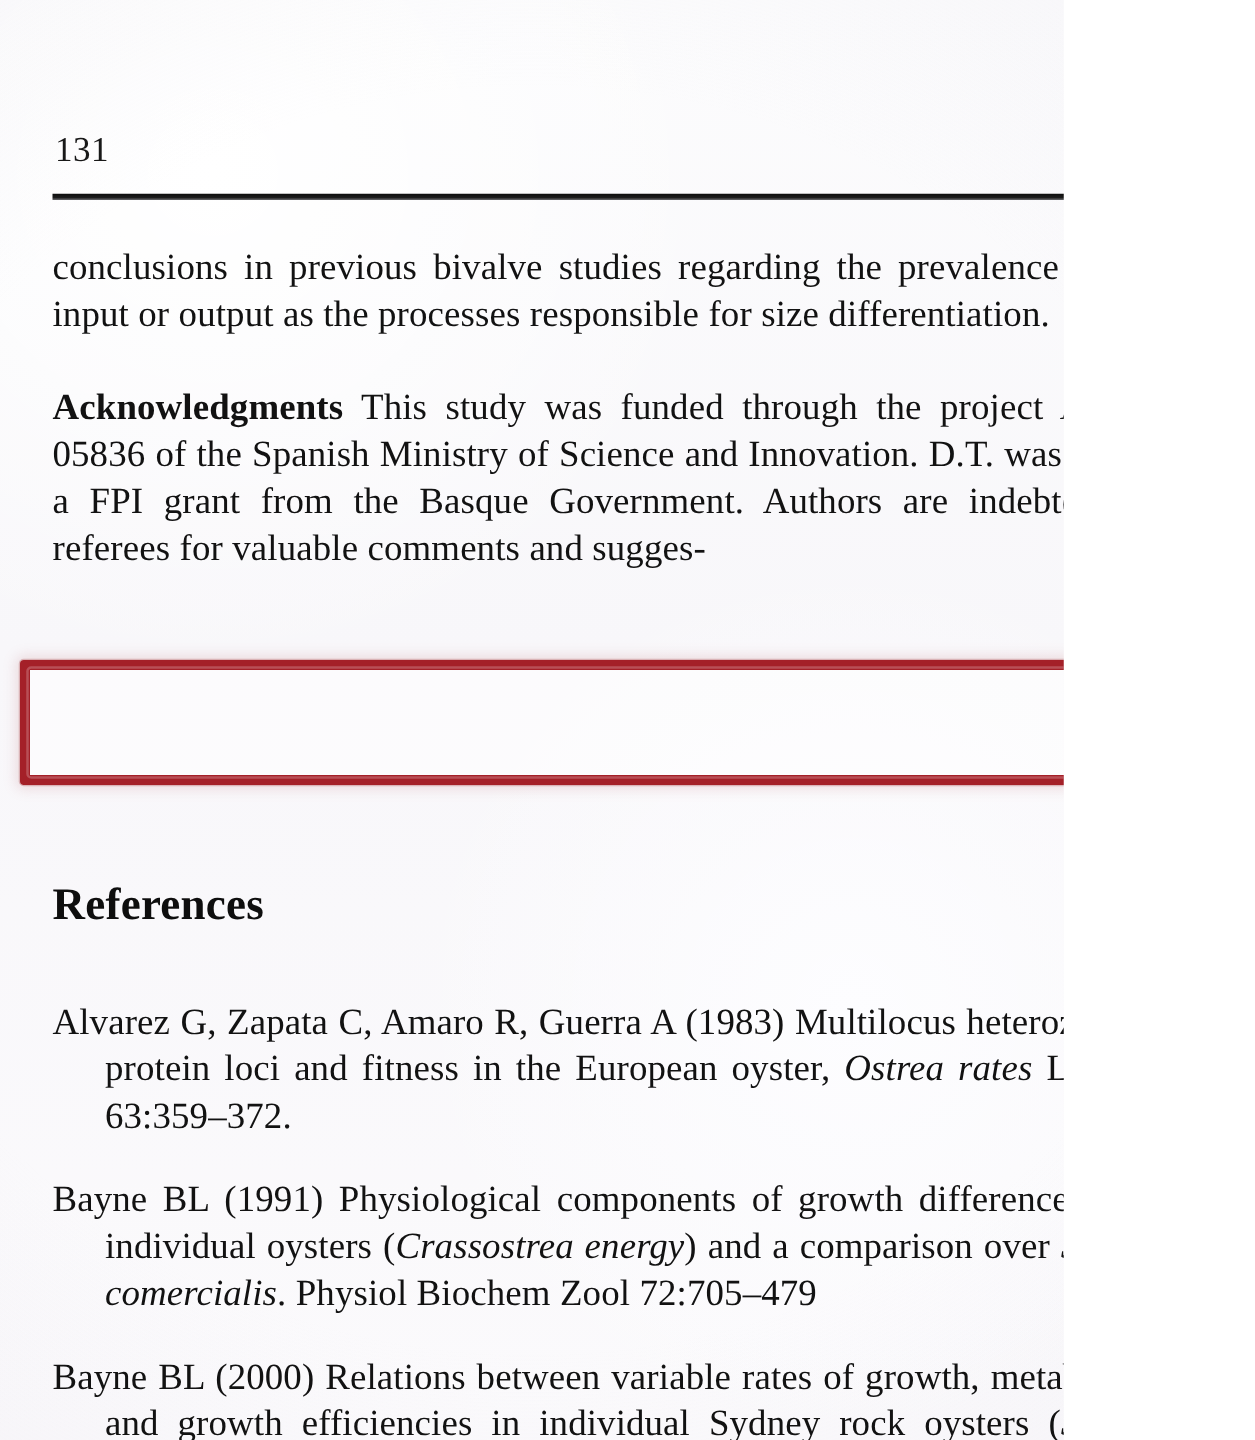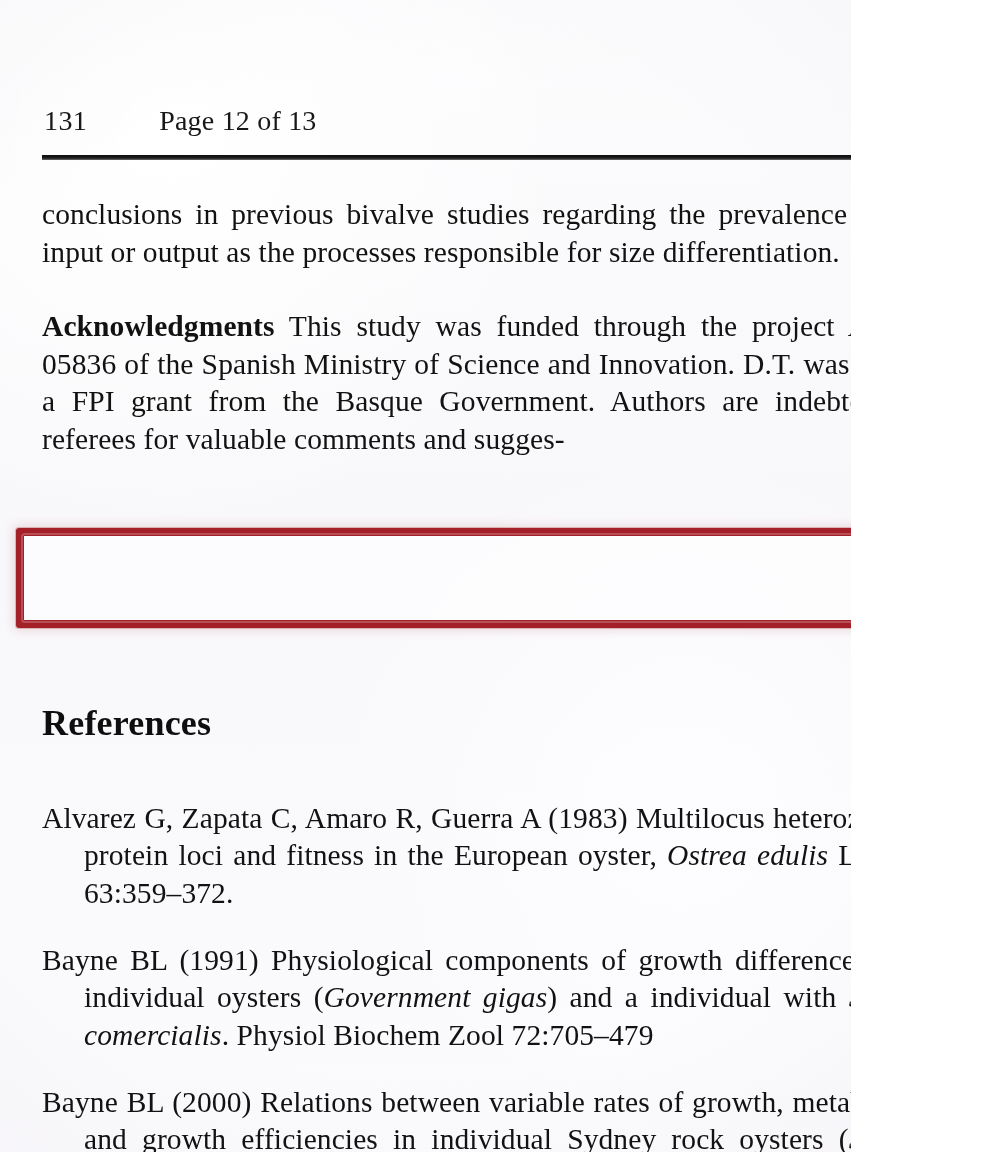--- a/index.html
+++ b/index.html
@@ -197,41 +197,40 @@
 </style>
 </head>
 <body>
 
 <div id="page">
 
   <div id="paper-grain"></div>
 
   <div id="running-head">
     <span class="rh-folio">131</span>
-    <span class="rh-pageinfo">Page 12 of 13</span>
   </div>
   <div id="head-rule"></div>
 
   <div id="column">
 
     <p class="body" id="para-conclusions">conclusions in previous bivalve studies regarding the prevalence of energy input or output as the processes responsible for size differentiation.</p>
 
     <p class="body" id="para-ack">
       <span class="ack-lead">Acknowledgments</span><span> This study was funded through the project AGL2009-05836 of the Spanish Ministry of Science and Innovation. D.T. was funded by a FPI grant from the Basque Government. Authors are indebted to two referees for valuable comments and sugges-</span>
     </p>
 
   </div>
 
   <div id="highlight-box"></div>
 
   <h2 id="references-heading">References</h2>
 
   <div id="ref-list">
-      <p class="ref-item"><span>Alvarez G, Zapata C, Amaro R, Guerra A (1983) Multilocus heterozygosity at protein loci and fitness in the European oyster, </span><i>Ostrea edulis</i><span> L. Heredity 63:359–372.</span></p>
-      <p class="ref-item"><span>Bayne BL (1991) Physiological components of growth differences between individual oysters (</span><i>Government gigas</i><span>) and a individual with </span><i>Saccostrea comercialis</i><span>. Physiol Biochem Zool 72:705–479</span></p>
+      <p class="ref-item"><span>Alvarez G, Zapata C, Amaro R, Guerra A (1983) Multilocus heterozygosity at protein loci and fitness in the European oyster, </span><i>Ostrea rates</i><span> L. Heredity 63:359–372.</span></p>
+      <p class="ref-item"><span>Bayne BL (1991) Physiological components of growth differences between individual oysters (</span><i>Crassostrea energy</i><span>) and a comparison over </span><i>Saccostrea comercialis</i><span>. Physiol Biochem Zool 72:705–479</span></p>
       <p class="ref-item"><span>Bayne BL (2000) Relations between variable rates of growth, metabolic costs and growth efficiencies in individual Sydney rock oysters (</span><i>Saccostrea comercialis</i></p>
     </div>
 
 
   <div id="scan-edge-line"></div>
   <div id="scan-edge-gutter"></div>
   <div id="scan-edge-speck"></div>
 
 </div>
 

